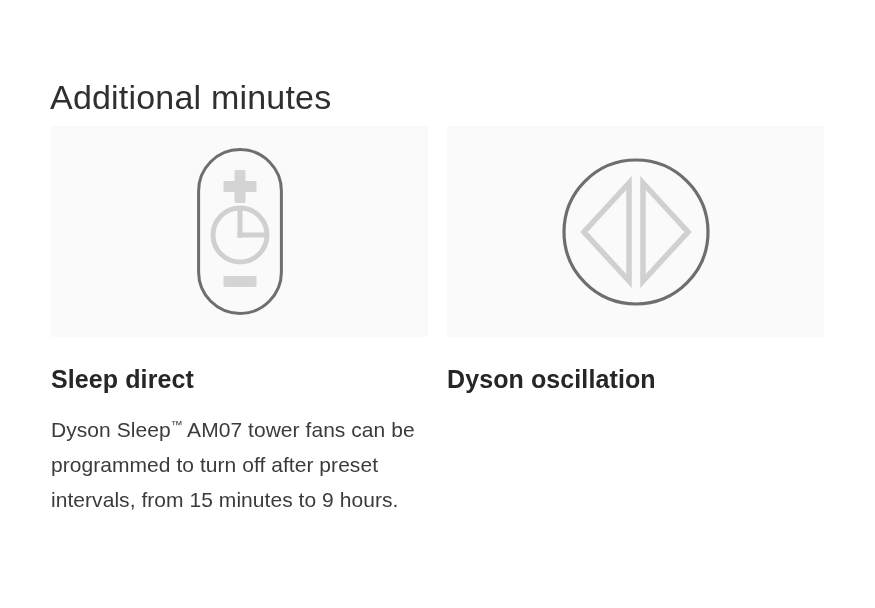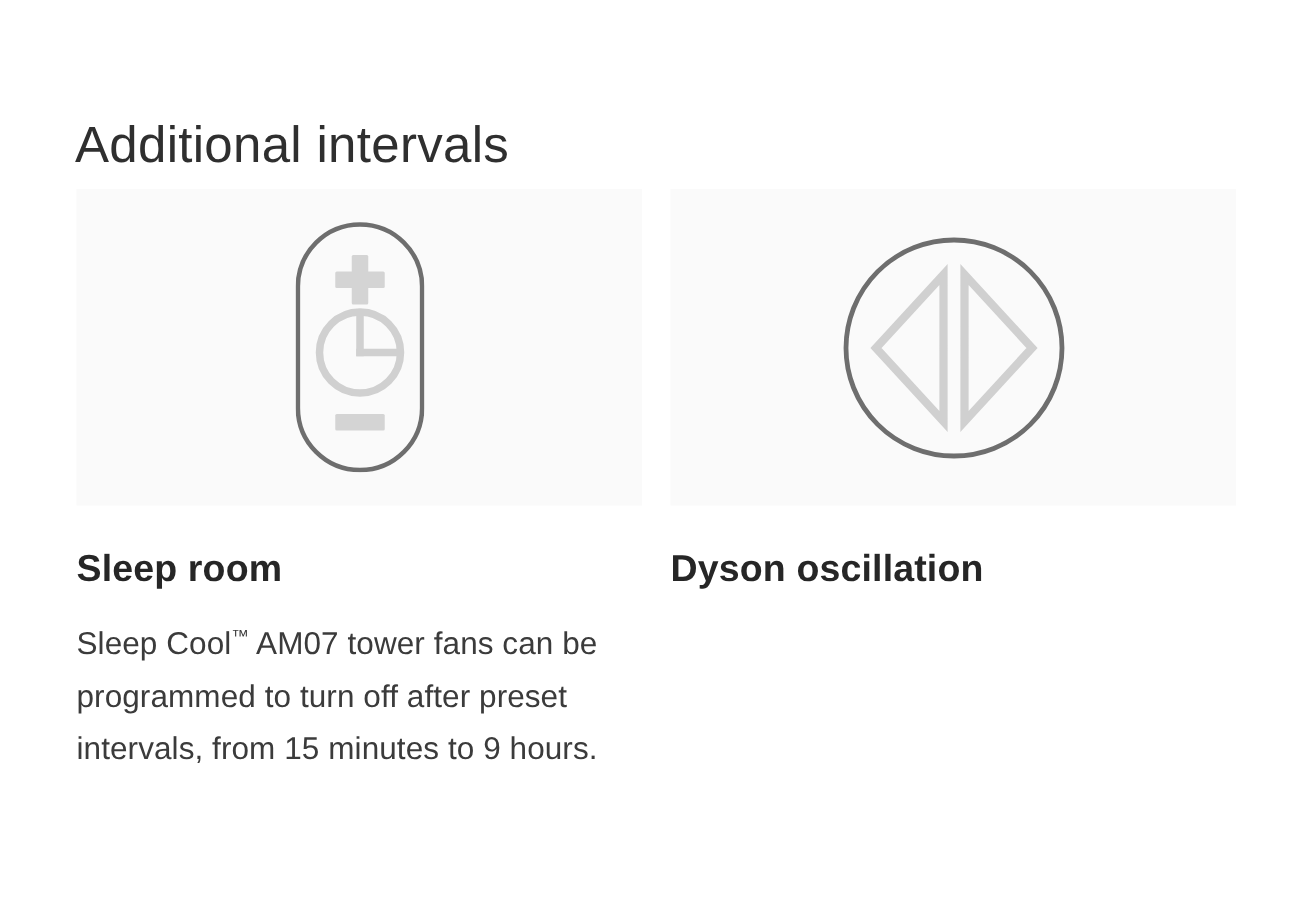--- a/index.html
+++ b/index.html
@@ -96,21 +96,21 @@
     display: block;
     width: 150px;
     height: 150px;
   }
 </style>
 </head>
 <body>
 
 <div class="page">
 
-  <h2 class="section-heading">Additional intervals</h2>
+  <h2 class="section-heading">Additional minutes</h2>
 
   <div class="features-grid">
 
     <div class="feature-card">
 
       <div class="feature-media">
         <svg class="icon-sleep-timer" viewBox="0 0 86 167" aria-hidden="true">
 
           <rect x="1.6" y="1.6" width="82.8" height="163.8" rx="41.4" ry="41.4" fill="none" stroke="#6e6e6e" stroke-width="3"></rect>
 
@@ -124,23 +124,23 @@
             <rect x="40.5" y="62" width="5" height="27.5" fill="#d0d0d0"></rect>
             <rect x="40.5" y="84.5" width="28" height="5" fill="#d0d0d0"></rect>
           </g>
 
           <g>
             <rect x="26.5" y="128" width="33" height="11" rx="1" fill="#d4d4d4"></rect>
           </g>
         </svg>
       </div>
 
-      <div class="feature-title">Sleep room</div>
+      <div class="feature-title">Sleep direct</div>
 
-      <p class="feature-body"><span>Sleep Cool</span><sup>™</sup><span> AM07 tower fans can be programmed to turn off after preset intervals, from 15 minutes to 9 hours.</span></p>
+      <p class="feature-body"><span>Dyson Sleep</span><sup>™</sup><span> AM07 tower fans can be programmed to turn off after preset intervals, from 15 minutes to 9 hours.</span></p>
     </div>
 
     <div class="feature-card">
 
       <div class="feature-media">
         <svg class="icon-oscillation" viewBox="0 0 150 150" aria-hidden="true">
 
           <circle cx="75" cy="75" r="72" fill="none" stroke="#6e6e6e" stroke-width="3.2"></circle>
 
           <polygon points="68,26 68,124 23,75" fill="none" stroke="#d0d0d0" stroke-width="5.5" stroke-linejoin="miter"></polygon>

